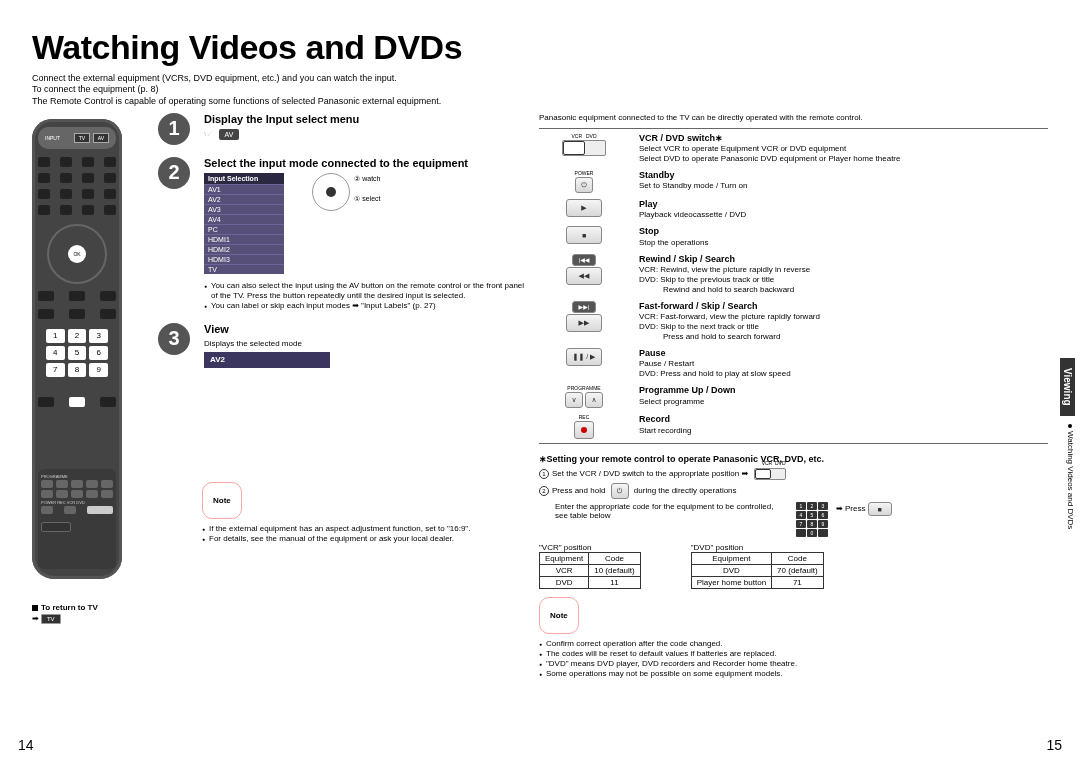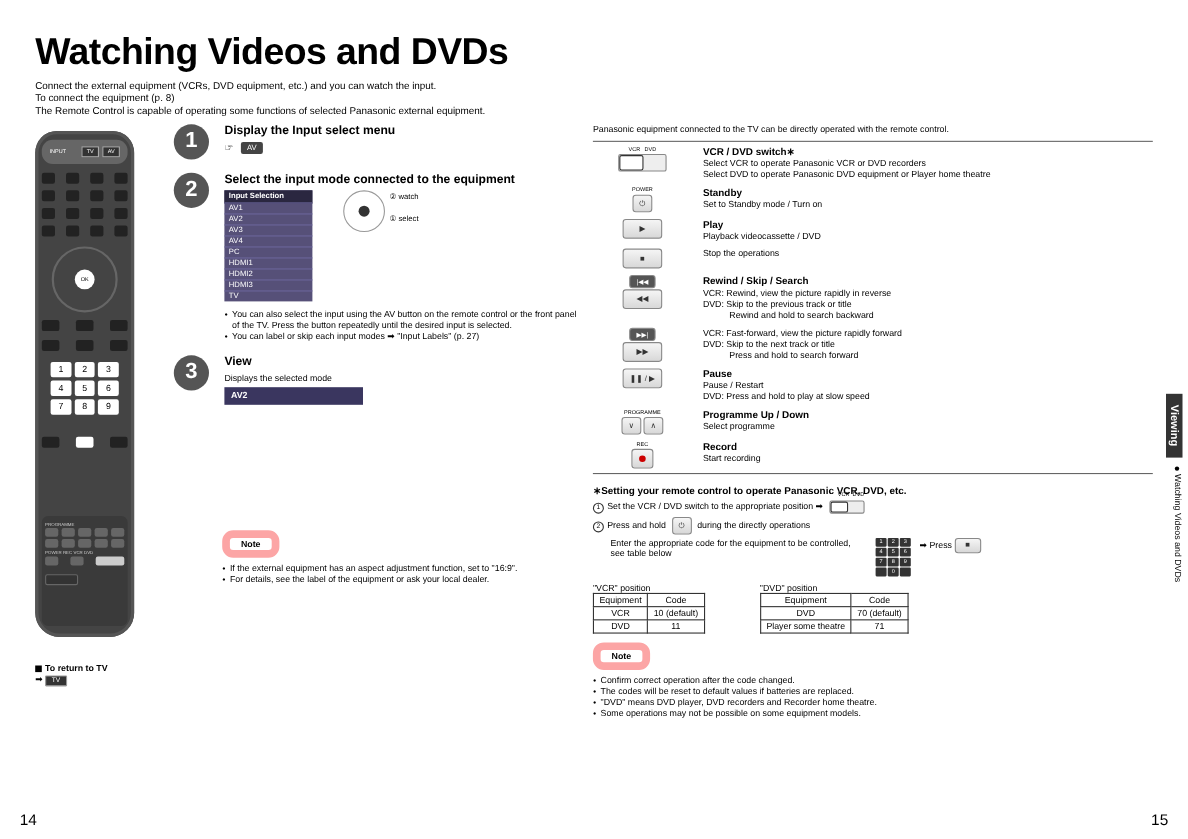--- a/index.html
+++ b/index.html
@@ -47,21 +47,21 @@
 .sel-panel div:last-child{border-bottom:none}
 .nav-icon{width:36px;height:36px;border:1px solid #999;border-radius:50%;display:inline-flex;align-items:center;justify-content:center;font-size:6px;position:relative;vertical-align:top;margin-left:18px}
 .nav-icon::before{content:"";position:absolute;width:10px;height:10px;background:#333;border-radius:50%}
 .bullet{list-style:none;padding:0;margin:3px 0 0 0}
 .bullet li{font-size:8px;line-height:1.25;padding-left:7px;position:relative}
 .bullet li::before{content:"●";position:absolute;left:0;font-size:5px;top:2px}
 .screen-mode{margin:4px 0;width:120px;height:16px;background:#3a365f;color:#fff;font-size:8px;font-weight:bold;display:flex;align-items:center;padding-left:6px}
 .return-tv{position:absolute;left:0;bottom:0;font-size:8px}
 .return-tv .sq{display:inline-block;width:6px;height:6px;background:#000;vertical-align:middle;margin-right:3px}
 .tv-tag{display:inline-block;border:1px solid #999;background:#333;color:#fff;font-size:6px;padding:1px 5px;border-radius:1px;margin-top:2px}
-.note-pill{display:inline-block;border:7px solid #fca5a5;border-radius:10px;padding:1px 10px;font-size:8px;font-weight:bold;margin-bottom:2px}
+.note-pill{display:inline-block;border:1px solid #fca5a5;border-radius:10px;padding:13px 10px;font-size:8px;font-weight:bold;margin-bottom:2px}
 
 
 .right-intro{font-size:8px;margin-bottom:6px}
 .btn-col{display:flex;flex-direction:column;gap:6px}
 .func-row{display:flex;align-items:flex-start;gap:10px}
 .func-icon{width:90px;display:flex;justify-content:center;align-items:center;flex-direction:column;gap:1px;flex-shrink:0}
 .remote-btn{width:34px;height:16px;background:linear-gradient(#f5f5f5,#d8d8d8);border:1px solid #888;border-radius:3px;font-size:7px;display:flex;align-items:center;justify-content:center;color:#333}
 .remote-btn.small{width:16px;height:14px}
 .remote-btn.rec{width:18px}
 .rec-dot{width:6px;height:6px;border-radius:50%;background:#c00}
@@ -249,21 +249,21 @@
             <div class="step-title">View</div>
             <div class="step-sub">Displays the selected mode</div>
             <div class="screen-mode">AV2</div>
           </div>
         </div>
 
         <div style="margin-top:110px;margin-left:44px">
           <span class="note-pill">Note</span>
           <ul class="bullet">
             <li>If the external equipment has an aspect adjustment function, set to "16:9".</li>
-            <li>For details, see the label of the equipment or ask your local dealer.</li>
+            <li>For details, see the manual of the equipment or ask your local dealer.</li>
           </ul>
         </div>
       </div>
     </div>
 
     <div class="right-col">
       <div class="right-intro">Panasonic equipment connected to the TV can be directly operated with the remote control.</div>
       <hr class="line">
       <div class="btn-col">
         <div class="func-row">
@@ -272,21 +272,21 @@
                 <span>VCR</span>
                 <span>DVD</span>
               </div>
             <div class="switch-box">
                 <span class="sel"></span>
                 <span></span>
               </div>
           </div>
           <div class="func-desc">
             <div class="ft">VCR / DVD switch∗</div>
-            <div>Select VCR to operate Panasonic VCR or DVD recorders</div>
+            <div>Select VCR to operate Equipment VCR or DVD equipment</div>
             <div>Select DVD to operate Panasonic DVD equipment or Player home theatre</div>
           </div>
         </div>
 
         <div class="func-row">
           <div class="func-icon">
             <div style="font-size:5px">POWER</div>
             <div class="remote-btn small">⏻</div>
           </div>
           <div class="func-desc">
@@ -303,20 +303,21 @@
               <div class="ft">Play</div>
               <div>Playback videocassette / DVD</div>
             </div>
         </div>
 
         <div class="func-row">
           <div class="func-icon">
               <div class="remote-btn">■</div>
             </div>
           <div class="func-desc">
+              <div class="ft">Stop</div>
               <div>Stop the operations</div>
             </div>
         </div>
 
         <div class="func-row">
           <div class="func-icon">
             <div class="remote-btn" style="height:10px;font-size:6px;background:#555;color:#fff;width:22px">|◀◀</div>
             <div class="remote-btn">◀◀</div>
           </div>
           <div class="func-desc">
@@ -326,20 +327,21 @@
             <div style="padding-left:24px">Rewind and hold to search backward</div>
           </div>
         </div>
 
         <div class="func-row">
           <div class="func-icon">
             <div class="remote-btn" style="height:10px;font-size:6px;background:#555;color:#fff;width:22px">▶▶|</div>
             <div class="remote-btn">▶▶</div>
           </div>
           <div class="func-desc">
+              <div class="ft">Fast-forward / Skip / Search</div>
             <div>VCR: Fast-forward, view the picture rapidly forward</div>
               <div>DVD: Skip to the next track or title</div>
             <div style="padding-left:24px">Press and hold to search forward</div>
           </div>
         </div>
 
         <div class="func-row">
           <div class="func-icon">
               <div class="remote-btn">❚❚ / ▶</div>
             </div>
@@ -437,21 +439,21 @@
               <tbody>
                   <tr>
                     <td>Equipment</td>
                     <td>Code</td>
                   </tr>
               <tr>
                     <td>DVD</td>
                     <td>70 (default)</td>
                   </tr>
               <tr>
-                    <td>Player some theatre</td>
+                    <td>Player home button</td>
                     <td>71</td>
                   </tr>
             </tbody>
               </table>
           </div>
         </div>
 
         <div style="margin-top:8px">
           <span class="note-pill">Note</span>
           <ul class="bullet">

